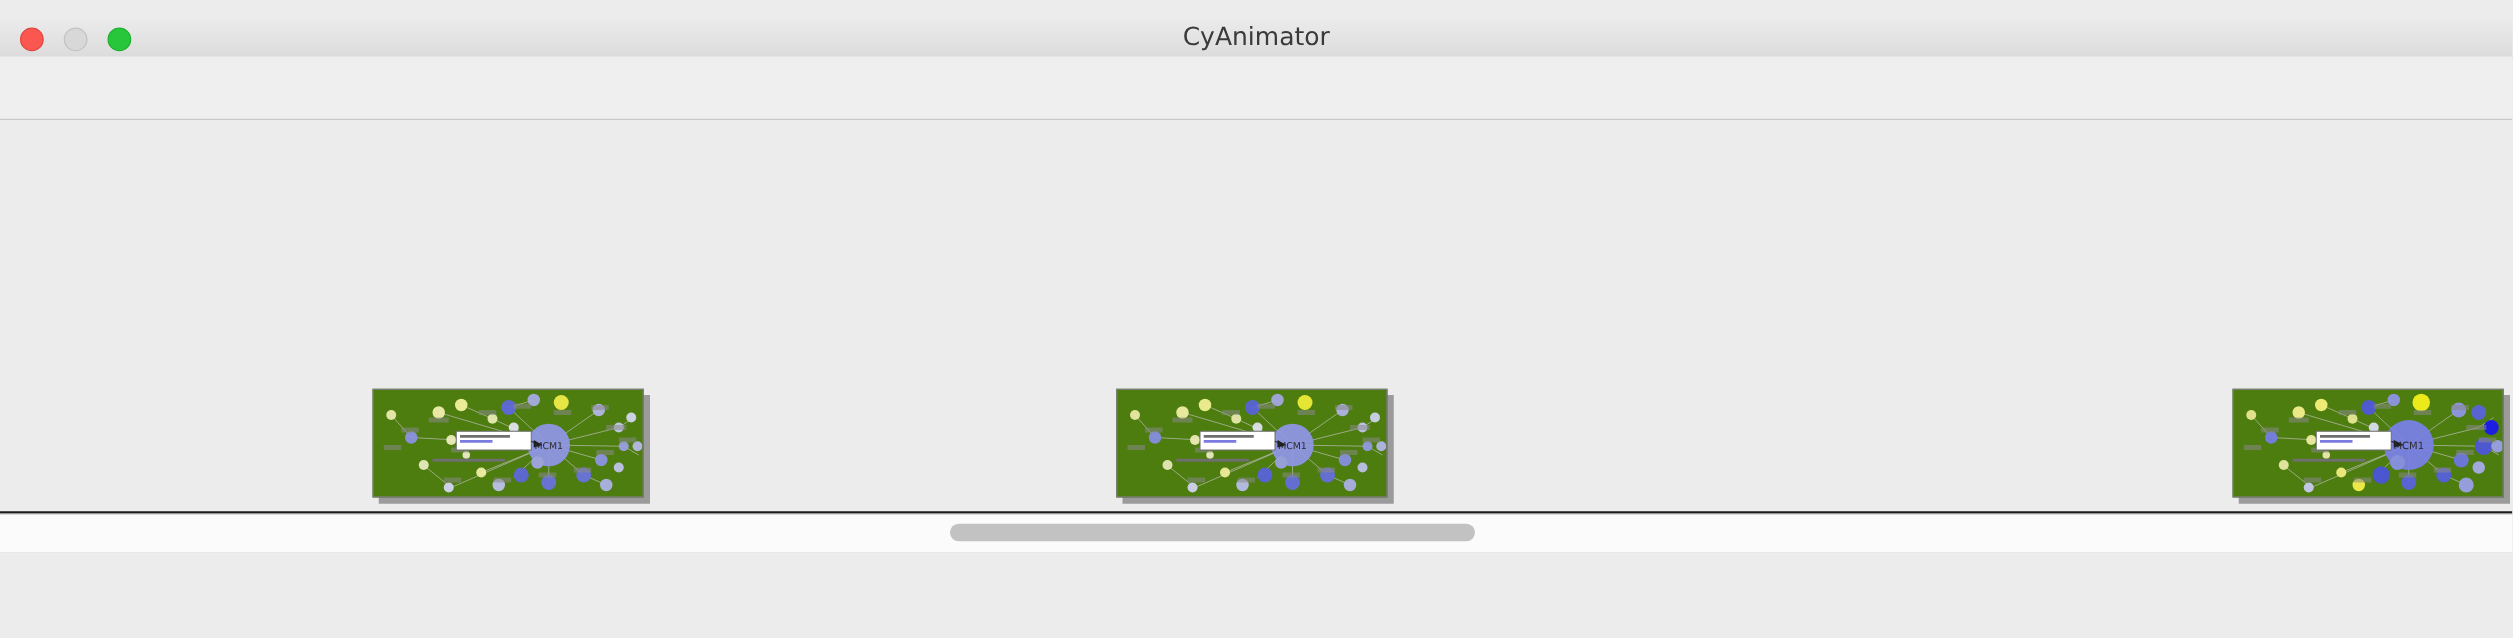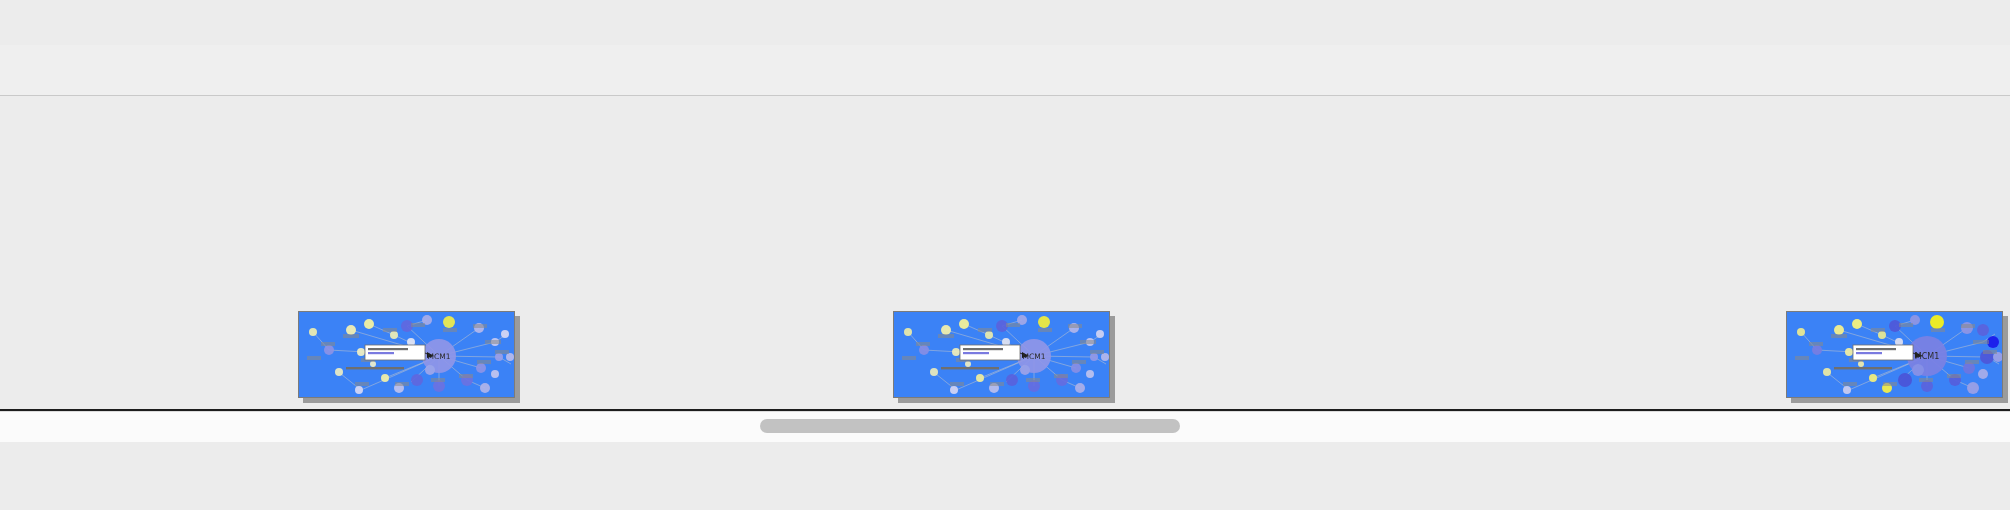--- a/index.html
+++ b/index.html
@@ -86,21 +86,21 @@
   }
   .frame {
     position:absolute; top:215px; width:222px; height:92px;
   }
   .frame .shadowplate {
     position:absolute; left:5px; top:5px; width:217px; height:87px;
     background:#9b9b9b;
   }
   .frame .thumbcard {
     position:absolute; left:0; top:0; width:215px; height:85px;
-    background:#3b82f6; border:1px solid #7b7b7b; overflow:hidden;
+    background:#4d7c0f; border:1px solid #7b7b7b; overflow:hidden;
   }
   .frame .netsvg { display:block; }
 
   .ruler {
     position:absolute; left:0; top:313px; width:2010px; height:4px;
     background:#1d1d1d;
   }
 
   
   .hscroll-track {
@@ -117,20 +117,28 @@
     position:absolute; left:0; top:442px; width:2010px; height:68px;
     background:#ececec;
   }
 </style>
 </head>
 <body>
 
 <div id="root">
 
 
+  <div class="titlebar">
+    <div class="lights">
+      <div class="light red"></div>
+      <div class="light yellow"></div>
+      <div class="light green"></div>
+    </div>
+    <div class="win-title">CyAnimator</div>
+  </div>
 
   <div class="toolbar">
     <div class="btn" id="add-frame-button">
       <span class="plus-glyph">+</span>
     </div>
     <div class="btn flat" id="delete-frame-button">
       <span>
         <svg class="trash-svg" width="22" height="24" viewBox="0 0 22 24">
           <path d="M2.5 5.5 H19.5" stroke="#6d6d6d" stroke-width="1.7" fill="none"></path>
           <path d="M8 5.5 V3.4 Q8 2.6 8.9 2.6 H13.1 Q14 2.6 14 3.4 V5.5" stroke="#6d6d6d" stroke-width="1.7" fill="none"></path>

